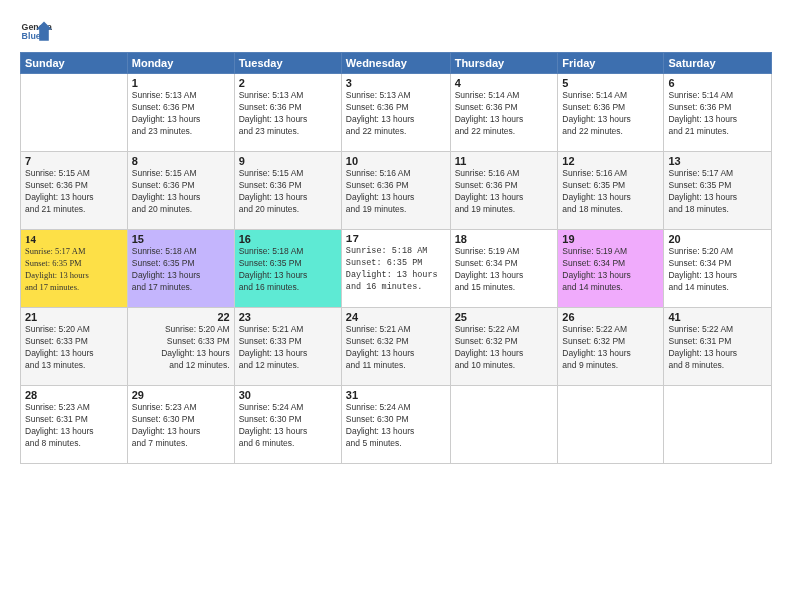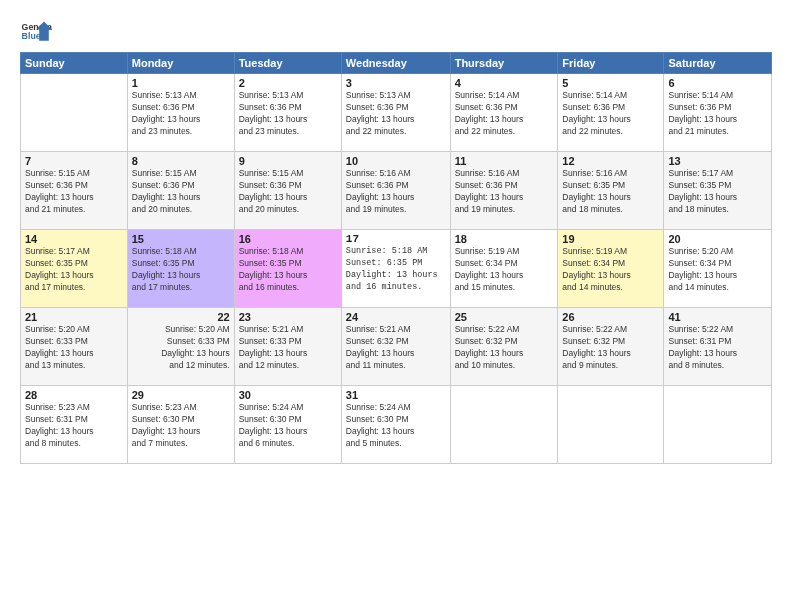--- a/index.html
+++ b/index.html
@@ -209,56 +209,56 @@
           </td>
           <td style="background: rgb(245, 245, 245);">
             <span class="day-num">13</span>
             <div class="day-info" style="white-space: pre-line;">Sunrise: 5:17 AM
 Sunset: 6:35 PM
 Daylight: 13 hours
 and 18 minutes.</div>
           </td>
         </tr>
         <tr>
-          <td style="background: #fef9c3;">
+          <td style="background: #fde047; font-family: Liberation Serif, serif;">
             <span class="day-num">14</span>
             <div class="day-info" style="white-space: pre-line;">Sunrise: 5:17 AM
 Sunset: 6:35 PM
 Daylight: 13 hours
 and 17 minutes.</div>
           </td>
           <td style="background: #c4b5fd;">
             <span class="day-num">15</span>
             <div class="day-info" style="white-space: pre-line;">Sunrise: 5:18 AM
 Sunset: 6:35 PM
 Daylight: 13 hours
 and 17 minutes.</div>
           </td>
-          <td style="background: #f0abfc;">
+          <td style="background: #5eead4;">
             <span class="day-num">16</span>
             <div class="day-info" style="white-space: pre-line;">Sunrise: 5:18 AM
 Sunset: 6:35 PM
 Daylight: 13 hours
 and 16 minutes.</div>
           </td>
           <td style="background: rgb(255, 255, 255); font-family: Liberation Mono, monospace;">
             <span class="day-num">17</span>
             <div class="day-info" style="white-space: pre-line;">Sunrise: 5:18 AM
 Sunset: 6:35 PM
 Daylight: 13 hours
 and 16 minutes.</div>
           </td>
           <td style="background: rgb(255, 255, 255);">
             <span class="day-num">18</span>
             <div class="day-info" style="white-space: pre-line;">Sunrise: 5:19 AM
 Sunset: 6:34 PM
 Daylight: 13 hours
 and 15 minutes.</div>
           </td>
-          <td style="background: #fef9c3;">
+          <td style="background: #f0abfc;">
             <span class="day-num">19</span>
             <div class="day-info" style="white-space: pre-line;">Sunrise: 5:19 AM
 Sunset: 6:34 PM
 Daylight: 13 hours
 and 14 minutes.</div>
           </td>
           <td style="background: rgb(255, 255, 255);">
             <span class="day-num">20</span>
             <div class="day-info" style="white-space: pre-line;">Sunrise: 5:20 AM
 Sunset: 6:34 PM

